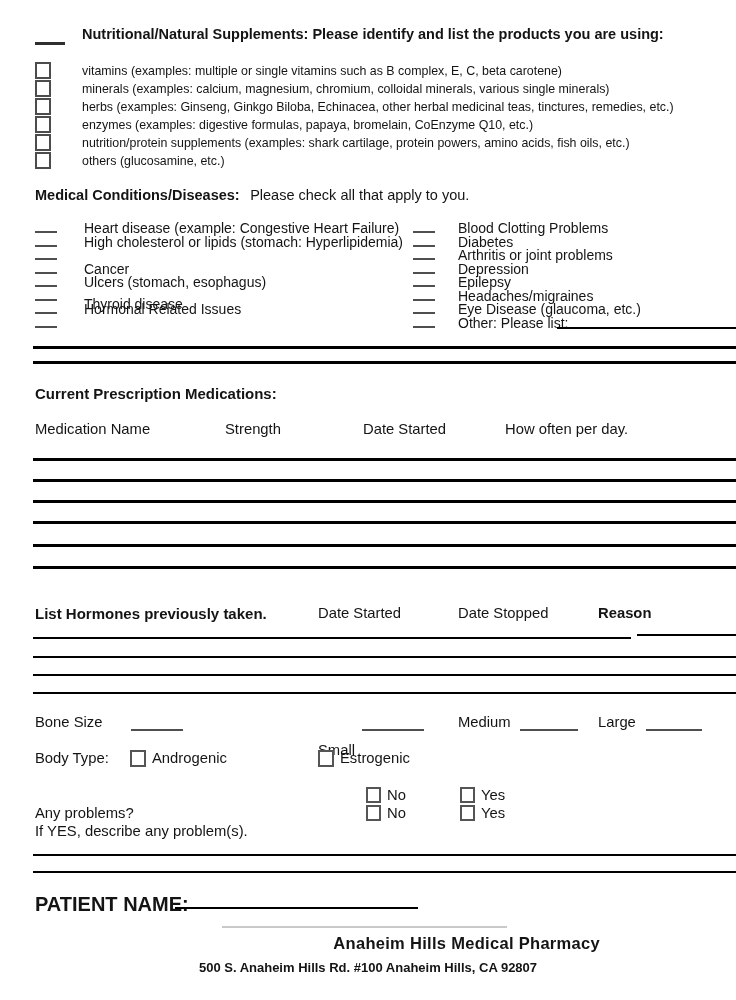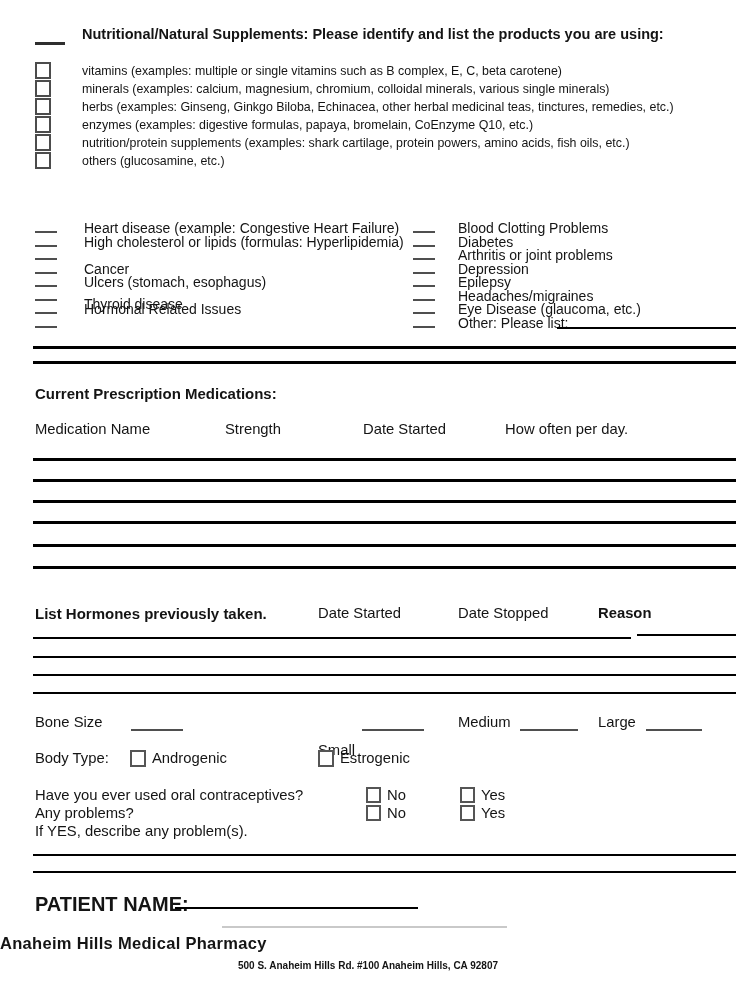--- a/index.html
+++ b/index.html
@@ -16,24 +16,24 @@
   .supp-text{font-size:12.4px;}
   .cond-text{font-size:14px;}
   .line{position:absolute;background:#000;}
   .blankline{position:absolute;background:#4f4f4f;}
   .cbx{
     position:absolute;width:12px;height:13px;
     border:2px solid #4c4c4c;background:#fff;box-sizing:content-box;
   }
   .cbx-sm{width:11px;height:12px;}
   .patient-label{font-size:20px;font-weight:700;}
-  .footer-name{position:absolute;left:0;width:600px;text-align:left;
+  .footer-name{position:absolute;left:0;width:600px;text-align:right;
     font-size:16.5px;font-weight:700;letter-spacing:.3px;}
   .footer-addr{position:absolute;left:0;width:736px;text-align:center;
-    font-size:10px;font-weight:700;}
+    font-size:13px;font-weight:700;}
   .artifact{position:absolute;background:#c9c9c9;}
 </style>
 </head>
 <body>
 
 <div class="page">
 
   <div class="blankline" style="left:35px;top:42px;width:30px;height:3px;background:#2f2f2f;"></div>
   <div class="abs h-bold" style="left:82px;top:26px;">Nutritional/Natural Supplements:  Please identify and list the products you are using:</div>
 
@@ -48,25 +48,29 @@
 
   <div class="cbx" style="left:35px;top:116px;"></div>
   <div class="abs supp-text" style="left:82px;top:118px;">enzymes (examples: digestive formulas, papaya, bromelain, CoEnzyme Q10, etc.)</div>
 
   <div class="cbx" style="left:35px;top:134px;"></div>
   <div class="abs supp-text" style="left:82px;top:136px;">nutrition/protein supplements (examples: shark cartilage, protein powers, amino acids, fish oils, etc.)</div>
 
   <div class="cbx" style="left:35px;top:152px;"></div>
   <div class="abs supp-text" style="left:82px;top:154px;">others (glucosamine, etc.)</div>
 
+  <div class="abs" style="left:35px;top:186px;">
+    <span class="h-bold">Medical Conditions/Diseases:</span>
+    <span class="h-reg" style="margin-left:6px;">Please check all that apply to you.</span>
+  </div>
 
   <div class="blankline" style="left:35px;top:231px;width:22px;height:2px;"></div>
   <div class="abs cond-text" style="left:84px;top:220px;">Heart disease (example: Congestive Heart Failure)</div>
   <div class="blankline" style="left:35px;top:245px;width:22px;height:2px;"></div>
-  <div class="abs cond-text" style="left:84px;top:234px;">High cholesterol or lipids (formulas: Hyperlipidemia)</div>
+  <div class="abs cond-text" style="left:84px;top:234px;">High cholesterol or lipids (stomach: Hyperlipidemia)</div>
   <div class="blankline" style="left:35px;top:258px;width:22px;height:2px;"></div>
   <div class="blankline" style="left:35px;top:272px;width:22px;height:2px;"></div>
   <div class="abs cond-text" style="left:84px;top:261px;">Cancer</div>
   <div class="blankline" style="left:35px;top:285px;width:22px;height:2px;"></div>
   <div class="abs cond-text" style="left:84px;top:274px;">Ulcers (stomach, esophagus)</div>
   <div class="blankline" style="left:35px;top:299px;width:22px;height:2px;"></div>
   <div class="abs cond-text" style="left:84px;top:296px;">Thyroid disease</div>
   <div class="blankline" style="left:35px;top:312px;width:22px;height:2px;"></div>
   <div class="abs cond-text" style="left:84px;top:301px;">Hormonal Related Issues</div>
   <div class="blankline" style="left:35px;top:326px;width:22px;height:2px;"></div>
@@ -125,21 +129,20 @@
   <div class="blankline" style="left:520px;top:729px;width:58px;height:2px;"></div>
   <div class="abs body-text" style="left:598px;top:714px;">Large</div>
   <div class="blankline" style="left:646px;top:729px;width:56px;height:2px;"></div>
 
   <div class="abs body-text" style="left:35px;top:750px;">Body Type:</div>
   <div class="cbx" style="left:130px;top:750px;border-color:#555;"></div>
   <div class="abs body-text" style="left:152px;top:750px;">Androgenic</div>
   <div class="cbx" style="left:318px;top:750px;border-color:#555;"></div>
   <div class="abs body-text" style="left:340px;top:750px;">Estrogenic</div>
 
-  <div class="abs body-text" style="left:35px;top:787px;">Have you ever used oral contraceptives?</div>
   <div class="cbx cbx-sm" style="left:366px;top:787px;border-color:#555;"></div>
   <div class="abs body-text" style="left:387px;top:787px;">No</div>
   <div class="cbx cbx-sm" style="left:460px;top:787px;border-color:#555;"></div>
   <div class="abs body-text" style="left:481px;top:787px;">Yes</div>
 
   <div class="abs body-text" style="left:35px;top:805px;">Any problems?</div>
   <div class="cbx cbx-sm" style="left:366px;top:805px;border-color:#555;"></div>
   <div class="abs body-text" style="left:387px;top:805px;">No</div>
   <div class="cbx cbx-sm" style="left:460px;top:805px;border-color:#555;"></div>
   <div class="abs body-text" style="left:481px;top:805px;">Yes</div>

